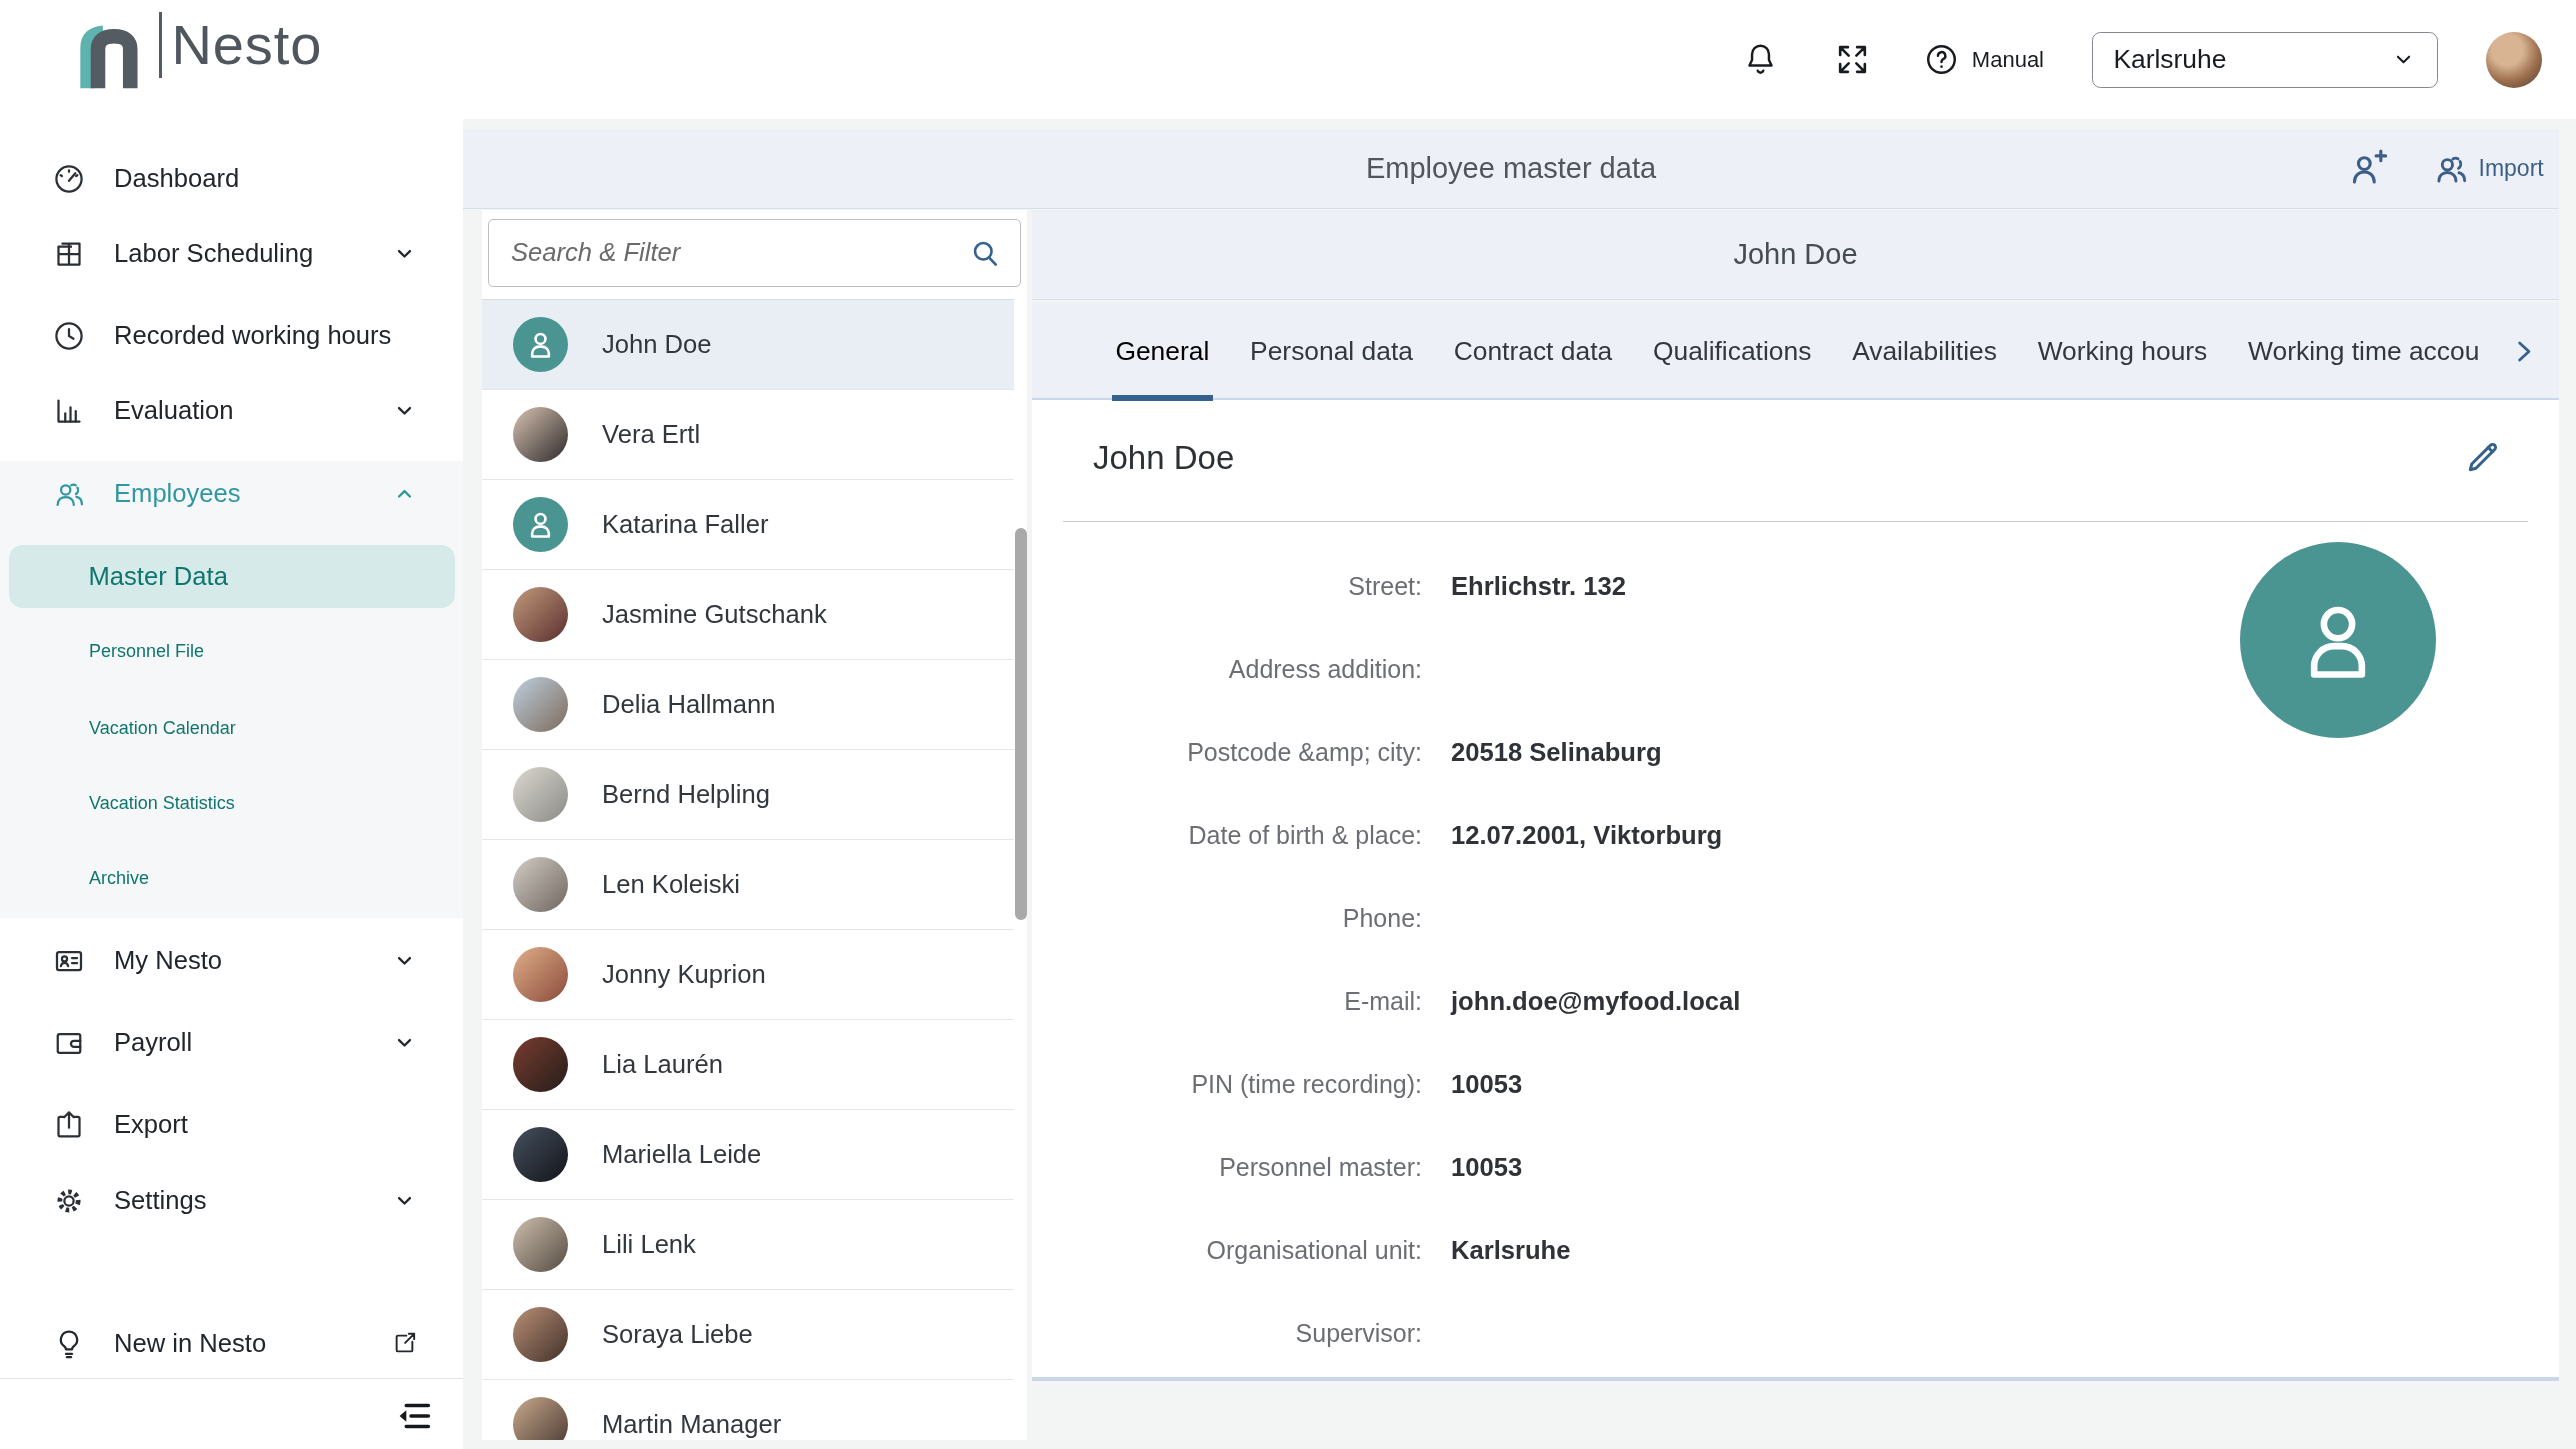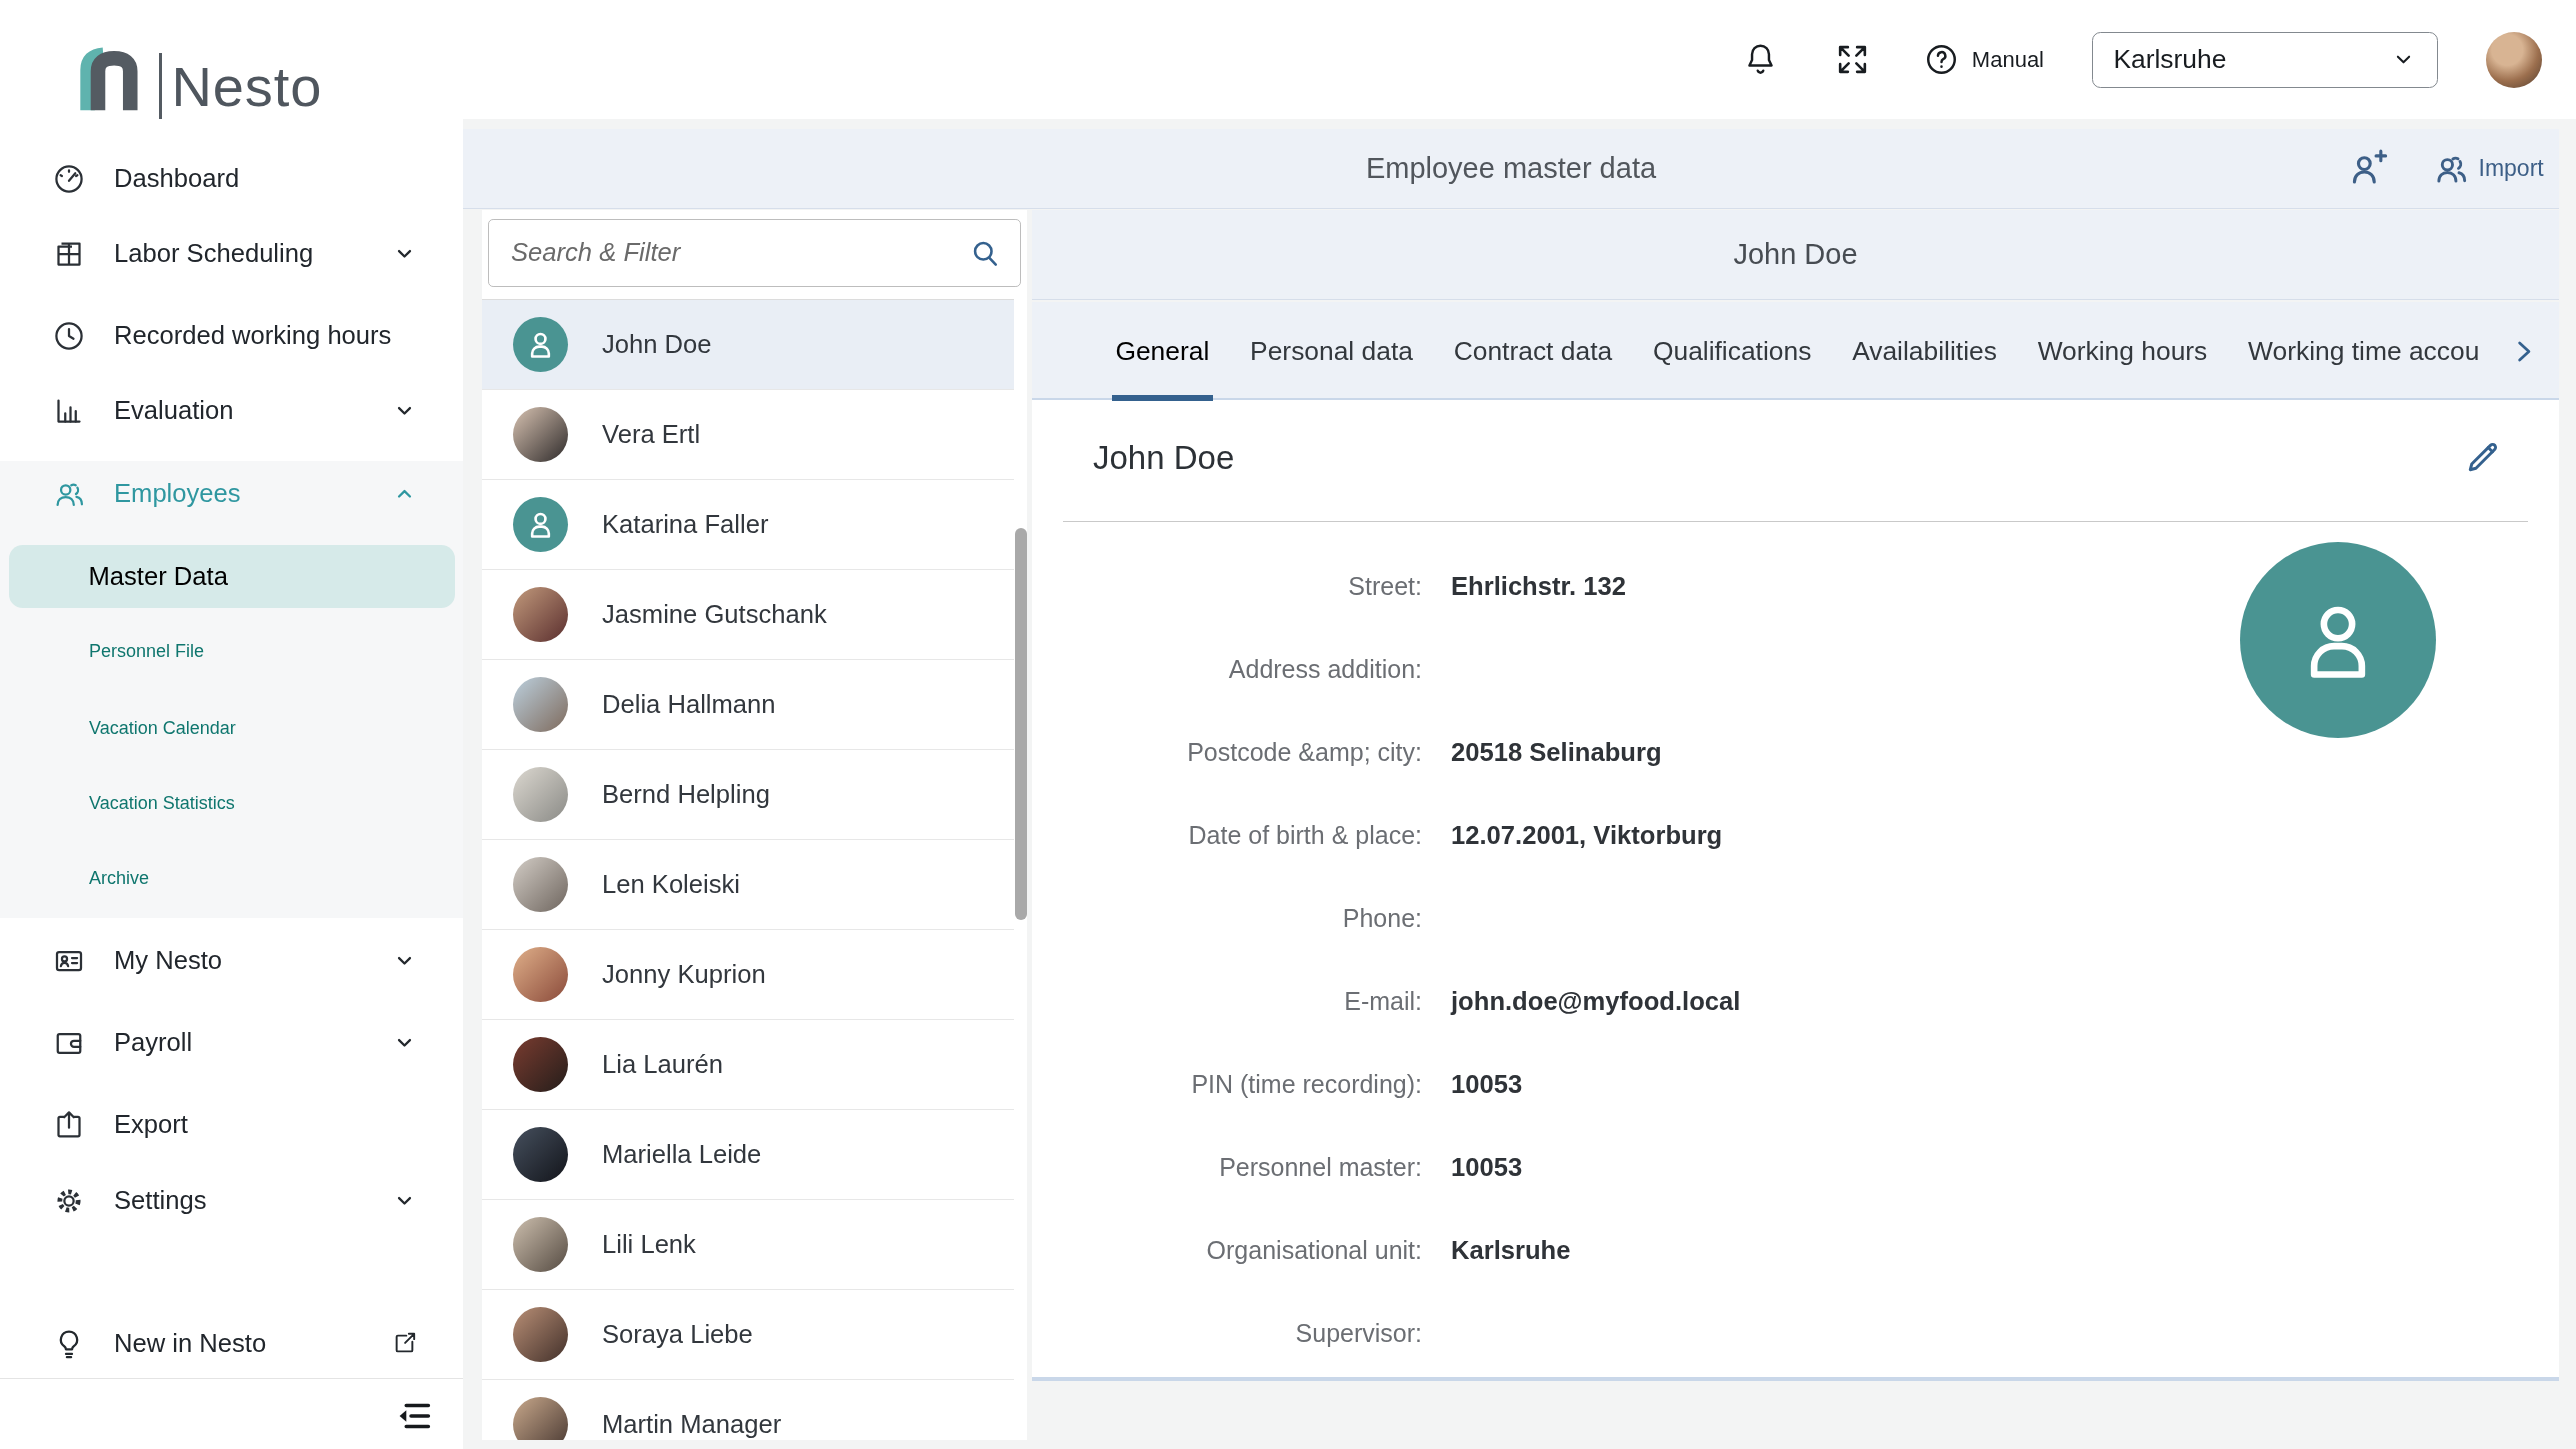--- a/index.html
+++ b/index.html
@@ -2,21 +2,21 @@
 <html style="font-size:13.6px"><head>
 <meta charset="utf-8">
 <style>
   * { margin:0; padding:0; box-sizing:border-box; }
   html,body { width:2576px; height:1450px; }
   body { font-family:"Liberation Sans","DejaVu Sans",sans-serif; background:#f3f4f4; color:#2c3136; overflow:hidden; }
   #app { position:relative; width:2576px; height:1450px; background:#f3f4f4; overflow:hidden; }
 
   
   .top-header { position:absolute; left:0; top:0; width:2576px; height:119px; background:#ffffff; z-index:5; }
-  .logo { position:absolute; left:72px; top:0; height:119px; display:flex; align-items:flex-end; gap:9px; }
+  .logo { position:absolute; left:72px; top:12px; height:119px; display:flex; align-items:flex-start; gap:9px; }
   .logo-bar { width:3.4px; height:66px; background:#545b62; }
   .logo-word { font-size:56px; font-weight:500; color:#4f565e; letter-spacing:0.9px; }
   .hdr-right { position:absolute; right:34px; top:0; height:119px; display:flex; align-items:center; gap:48px; }
   .hdr-icon-btn { width:44px; height:44px; display:flex; align-items:center; justify-content:center; cursor:pointer; }
   .manual { display:flex; align-items:center; gap:12px; cursor:pointer; }
   .manual-label { font-size:22px; color:#181c20; }
   .loc-select { width:346px; height:56px; border:1.7px solid #83898f; border-radius:8.5px; background:#fff;
     display:flex; align-items:center; justify-content:space-between; padding:0 20.4px; cursor:pointer; }
   .loc-value { font-size:26.4px; color:#181c20; }
   .hdr-avatar { width:56px; height:56px; border-radius:50%;
@@ -27,21 +27,21 @@
   .emp-block { position:absolute; left:0; top:342px; width:463px; height:457px; background:#f6f7f8; }
   .nav-item { position:absolute; left:0; width:463px; height:75px; display:flex; align-items:center; cursor:pointer; }
   .nav-item .nicon { width:36px; height:36px; margin-left:51px; flex:0 0 auto; display:flex; }
   .nav-item .nlabel { margin-left:27px; font-size:25.6px; color:#21262c; white-space:nowrap; }
   .nav-item .nchev { position:absolute; right:44px; width:29px; height:29px; display:flex; }
   .nav-item.active-teal .nlabel { color:#2f97a0; }
   .sub-item { position:absolute; left:0; width:463px; height:75px; display:flex; align-items:center; cursor:pointer; }
   .sub-item .nlabel { margin-left:89px; font-size:18px; color:#0f766e; white-space:nowrap; }
   .sub-pill { position:absolute; left:8.5px; width:446px; height:63px; background:#d6eae9; border-radius:13.6px;
     display:flex; align-items:center; cursor:pointer; }
-  .sub-pill .nlabel { margin-left:80px; font-size:25.6px; color:#000000; }
+  .sub-pill .nlabel { margin-left:80px; font-size:25.6px; color:#0f766e; }
   .side-divider { position:absolute; left:0; top:1259px; width:463px; height:0; border-top:1.7px solid #e4e4e4; }
   .collapse-btn { position:absolute; left:390px; top:1274px; width:46px; height:46px; display:flex; cursor:pointer; }
 
   
   .main-band { position:absolute; left:463px; top:129px; width:2096px; height:80px; background:#edf1f7;
     border-bottom:1.7px solid #d6deea; }
   .main-band .band-title { position:absolute; left:0; right:0; top:0; height:78px; display:flex;
     align-items:center; justify-content:center; font-size:29px; color:#51565c; }
   .band-actions { position:absolute; right:15.3px; top:0; height:78px; display:flex; align-items:center; gap:41px; }
   .band-act { display:flex; align-items:center; gap:6.8px; cursor:pointer; color:#3d5f87; }

